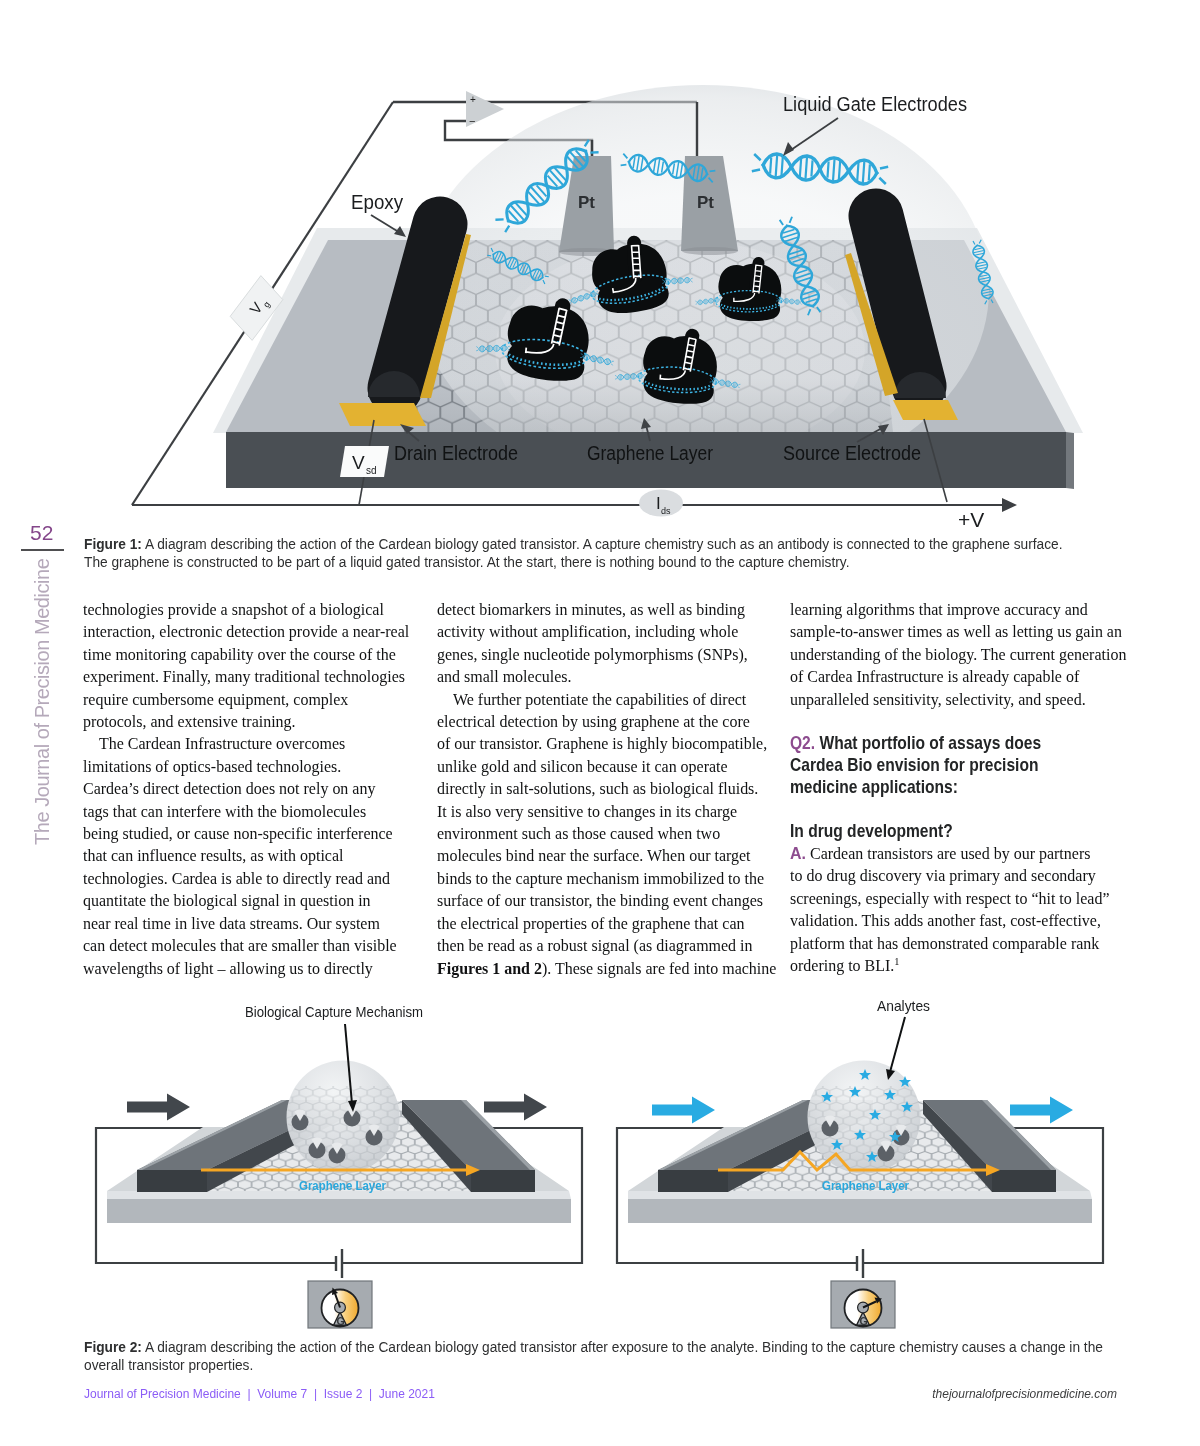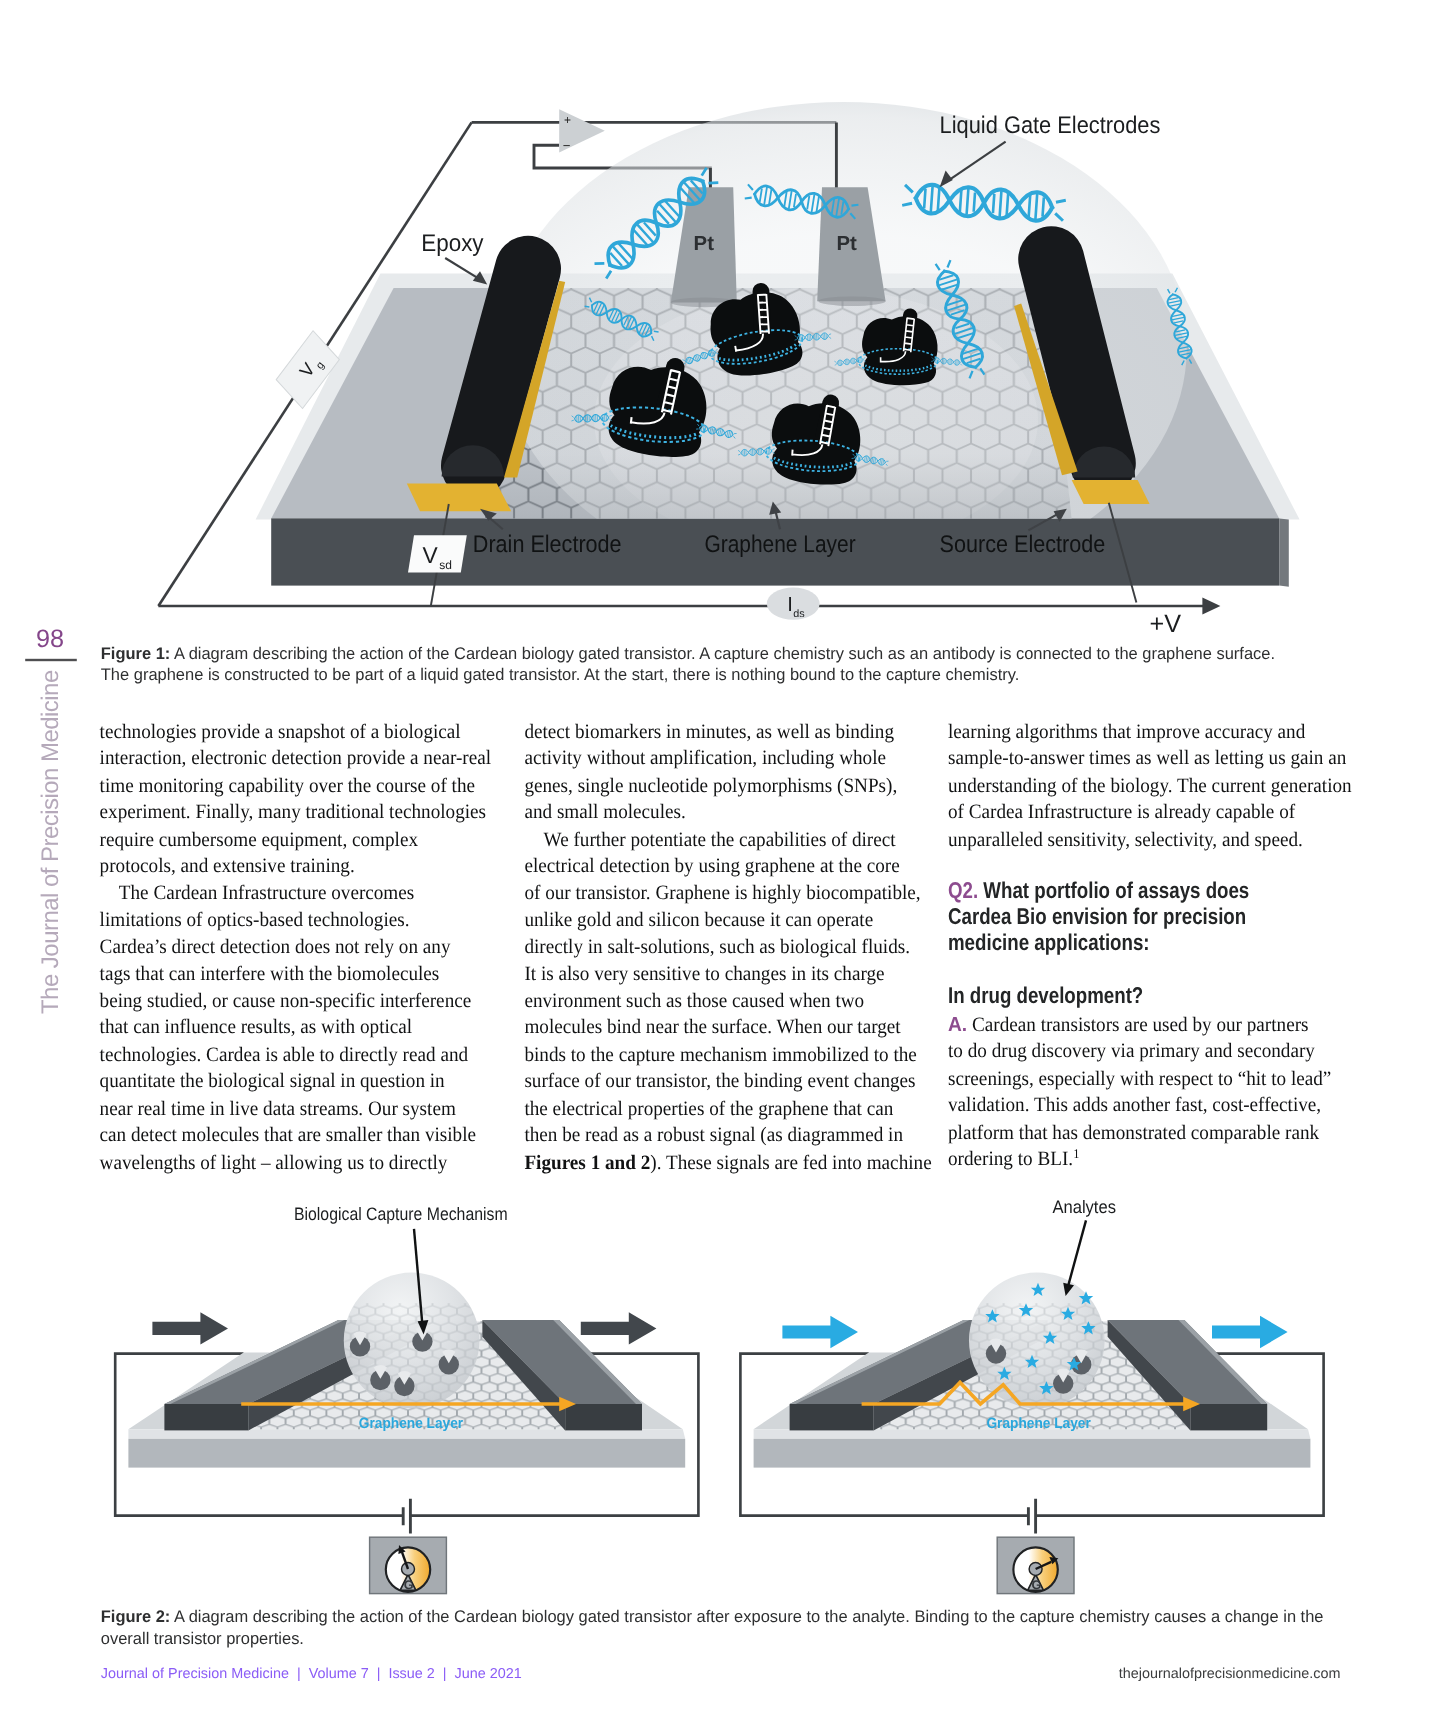--- a/index.html
+++ b/index.html
@@ -419,21 +419,21 @@
           <use href="#gauge"></use>
         </g>
 
 <g transform="translate(863,1307.5)">
           <path d="M0 0 L13 -6" stroke="#151617" stroke-width="2" fill="none"></path>
           <path d="M19 -9 L11.5 -10 L14 -4 Z" fill="#151617"></path>
         </g>
 </g>
 </svg>
 
-<div class="abs" style="left:30px;top:521px;font-size:21px;color:#84468a;">98</div>
+<div class="abs" style="left:30px;top:521px;font-size:21px;color:#84468a;">52</div>
 
 <div class="abs" style="left:21px;top:549px;width:43px;height:2px;background:#4f4f51;"></div>
 
 <div class="abs" style="left:31px;top:845px;transform:rotate(-90deg);transform-origin:0 0;white-space:nowrap;font-size:20px;letter-spacing:-0.45px;color:#b5a9ba;">The Journal of Precision Medicine</div>
 
 <div class="abs cap" style="left:84px;top:535px;"><b>Figure 1:</b> A diagram describing the action of the Cardean biology gated transistor. A capture chemistry such as an antibody is connected to the graphene surface.<br>The graphene is constructed to be part of a liquid gated transistor. At the start, there is nothing bound to the capture chemistry.</div>
 
 <div class="abs col" style="left:83px;top:599px;">technologies provide a snapshot of a biological<br>interaction, electronic detection provide a near-real<br>time monitoring capability over the course of the<br>experiment. Finally, many traditional technologies<br>require cumbersome equipment, complex<br>protocols, and extensive training.<br> The Cardean Infrastructure overcomes<br>limitations of optics-based technologies.<br>Cardea’s direct detection does not rely on any<br>tags that can interfere with the biomolecules<br>being studied, or cause non-specific interference<br>that can influence results, as with optical<br>technologies. Cardea is able to directly read and<br>quantitate the biological signal in question in<br>near real time in live data streams. Our system<br>can detect molecules that are smaller than visible<br>wavelengths of light – allowing us to directly</div>
 
 <div class="abs col" style="left:437px;top:599px;">detect biomarkers in minutes, as well as binding<br>activity without amplification, including whole<br>genes, single nucleotide polymorphisms (SNPs),<br>and small molecules.<br> We further potentiate the capabilities of direct<br>electrical detection by using graphene at the core<br>of our transistor. Graphene is highly biocompatible,<br>unlike gold and silicon because it can operate<br>directly in salt-solutions, such as biological fluids.<br>It is also very sensitive to changes in its charge<br>environment such as those caused when two<br>molecules bind near the surface. When our target<br>binds to the capture mechanism immobilized to the<br>surface of our transistor, the binding event changes<br>the electrical properties of the graphene that can<br>then be read as a robust signal (as diagrammed in<br><b>Figures 1 and 2</b>). These signals are fed into machine</div>
@@ -443,15 +443,15 @@
 <div class="abs qhead" style="left:790px;top:732px;"><span class="purple">Q2.</span> What portfolio of assays does<br>Cardea Bio envision for precision<br>medicine applications:</div>
 
 <div class="abs qhead" style="left:790px;top:820px;">In drug development?</div>
 
 <div class="abs col" style="left:790px;top:843px;"><span class="purple" style="font-family:'Liberation Sans',sans-serif;font-weight:bold;font-size:17px;">A.</span> Cardean transistors are used by our partners<br>to do drug discovery via primary and secondary<br>screenings, especially with respect to “hit to lead”<br>validation. This adds another fast, cost-effective,<br>platform that has demonstrated comparable rank<br>ordering to BLI.<span style="vertical-align:6px;font-size:11px;line-height:0;">1</span></div>
 
 <div class="abs cap" style="left:84px;top:1338px;"><b>Figure 2:</b> A diagram describing the action of the Cardean biology gated transistor after exposure to the analyte. Binding to the capture chemistry causes a change in the<br>overall transistor properties.</div>
 
 <div class="abs" style="left:84px;top:1387px;font-size:12px;color:#8b5cf6;">Journal of Precision Medicine&nbsp;&nbsp;|&nbsp;&nbsp;Volume 7&nbsp;&nbsp;|&nbsp;&nbsp;Issue 2&nbsp;&nbsp;|&nbsp;&nbsp;June 2021</div>
 
-<div class="abs" style="right:83px;top:1387px;font-size:12px;color:#3c3d3e;">thejournalofprecisionmedicine.com</div>
+<div class="abs" style="right:83px;top:1387px;font-size:12px;color:#3c3d3e;font-style:italic;">thejournalofprecisionmedicine.com</div>
 
 </div>
 
 </body></html>

